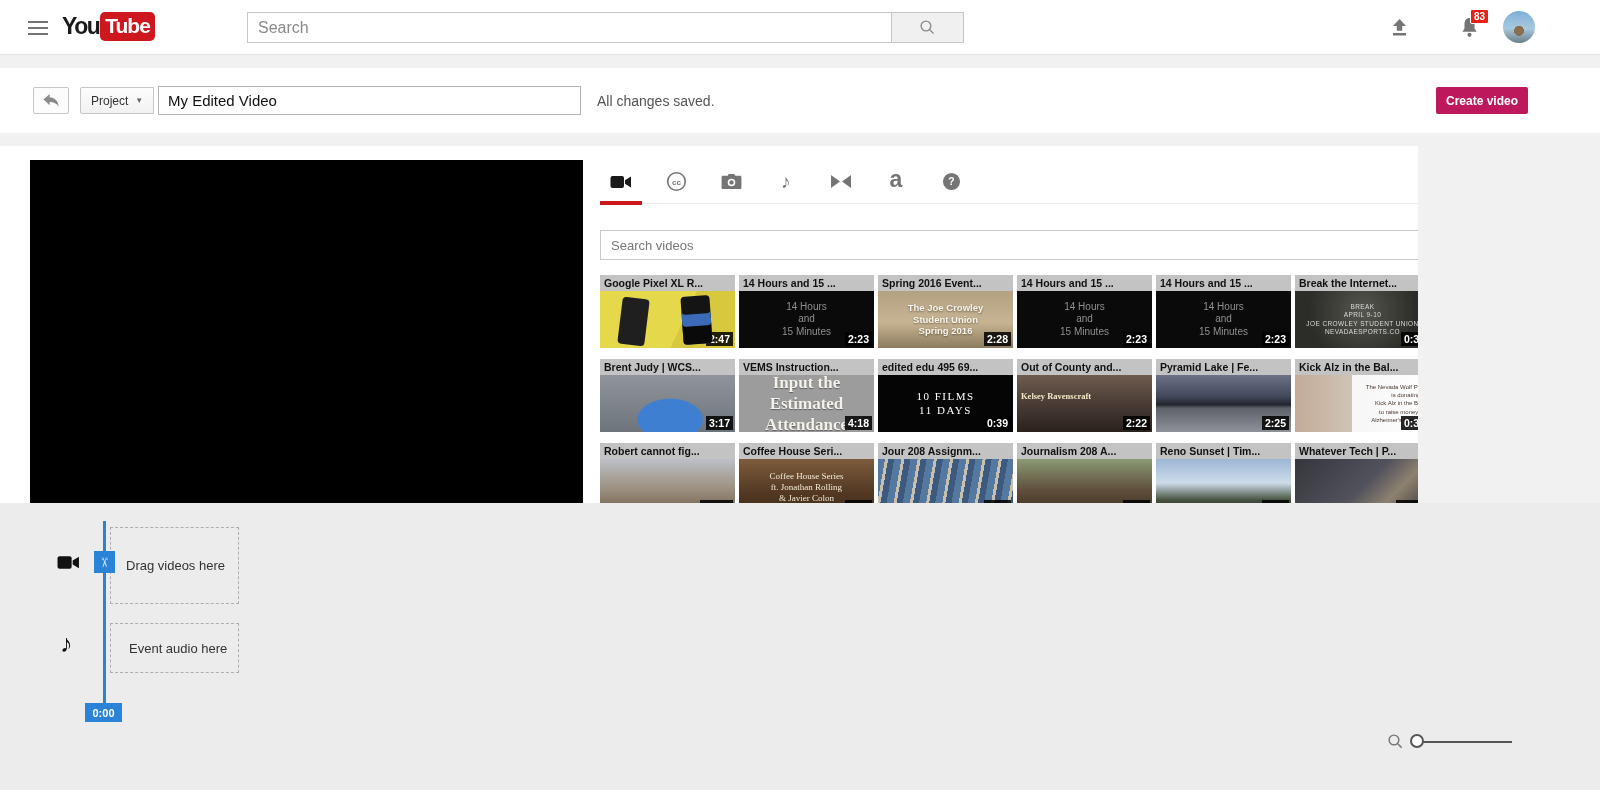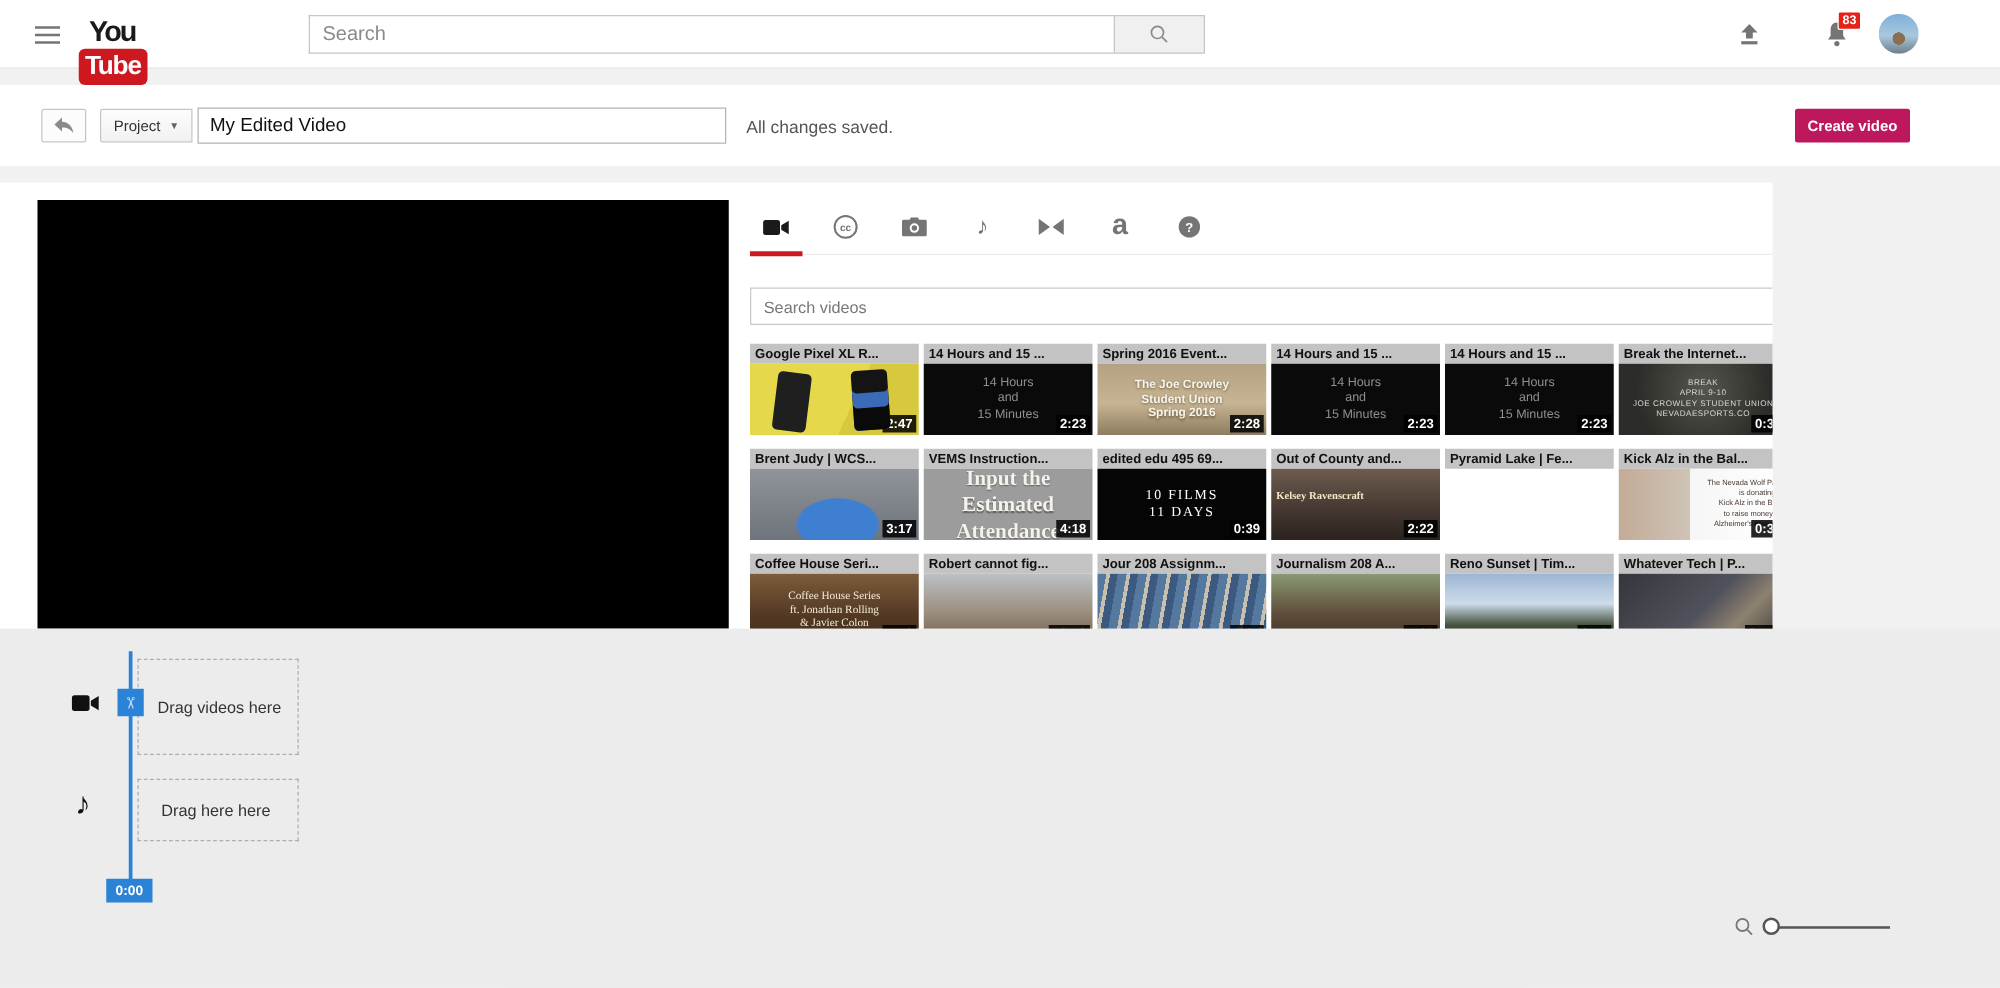--- a/index.html
+++ b/index.html
@@ -3,21 +3,21 @@
 <meta charset="utf-8">
 <style>
   * { margin:0; padding:0; box-sizing:border-box; }
   html,body { width:1600px; height:790px; }
   body { background:#f1f1f1; font-family:"Liberation Sans", sans-serif; position:relative; overflow:hidden; }
 
   
   .topbar { position:absolute; left:0; top:0; width:1600px; height:55px; background:#fff; border-bottom:1px solid #e4e4e4; }
   .hamburger { position:absolute; left:28px; top:21px; width:20px; height:14px; cursor:pointer; }
   .hamburger span { display:block; height:2px; background:#757575; margin-bottom:4px; }
-  .logo { position:absolute; left:62px; top:12px; display:flex; align-items:center; cursor:pointer;flex-direction:column; }
+  .logo { position:absolute; left:62px; top:12px; display:flex; align-items:center; cursor:pointer; }
   .logo-you { font-weight:bold; font-size:23px; color:#1a1a1a; letter-spacing:-1.5px; }
   .logo-tube { font-weight:bold; font-size:21px; color:#fff; background:#cc181e; border-radius:5px; padding:2px 5px 3px; margin-left:1px; letter-spacing:-1px; }
   .search-form { position:absolute; left:247px; top:12px; display:flex; }
   .search-input { width:644px; height:31px; border:1px solid #c6c6c6; border-right:none; padding:0 10px; font-size:16px; color:#111; font-family:"Liberation Sans",sans-serif; }
   .search-input::placeholder { color:#8a8a8a; }
   .search-btn { width:73px; height:31px; background:#f0f0f0; border:1px solid #c6c6c6; display:flex; align-items:center; justify-content:center; cursor:pointer; }
   .upload-btn { position:absolute; right:190px; top:17px; cursor:pointer; }
   .bell-wrap { position:absolute; right:120px; top:16px; cursor:pointer; }
   .bell-badge { position:absolute; left:11px; top:-7px; background:#e62117; color:#fff; font-size:10px; font-weight:bold; padding:1px 3px; border-radius:2px; border:1px solid #fff; }
   .avatar { position:absolute; right:65px; top:11px; width:32px; height:32px; border-radius:50%; cursor:pointer;
@@ -291,43 +291,46 @@
           <div class="tile-title">Out of County and...</div>
           <div class="tile-img">
             <div class="tile-overlay pos-bl">
               <div>Kelsey Ravenscraft</div>
             </div>
             <span class="tile-dur">2:22</span>
           </div>
         </div>
         <div class="tile th-10">
           <div class="tile-title">Pyramid Lake | Fe...</div>
+          <div class="tile-img">
+            <span class="tile-dur">2:25</span>
+          </div>
         </div>
         <div class="tile th-11">
           <div class="tile-title">Kick Alz in the Bal...</div>
           <div class="tile-img">
             <div class="tile-overlay pos-r">
               <div>The Nevada Wolf Pack<br>is donating to<br>Kick Alz in the Ballz<br>to raise money for<br>Alzheimer's research</div>
             </div>
             <span class="tile-dur">0:35</span>
           </div>
         </div>
+        <div class="tile th-13">
+          <div class="tile-title">Robert cannot fig...</div>
+          <div class="tile-img">
+            <span class="tile-dur">10:43</span>
+          </div>
+        </div>
         <div class="tile th-12">
           <div class="tile-title">Coffee House Seri...</div>
           <div class="tile-img">
             <div class="tile-overlay">
               <div>Coffee House Series<br>ft. Jonathan Rolling<br>&amp; Javier Colon</div>
             </div>
             <span class="tile-dur">1:10</span>
-          </div>
-        </div>
-        <div class="tile th-13">
-          <div class="tile-title">Robert cannot fig...</div>
-          <div class="tile-img">
-            <span class="tile-dur">10:43</span>
           </div>
         </div>
         <div class="tile th-14">
           <div class="tile-title">Jour 208 Assignm...</div>
           <div class="tile-img">
             <span class="tile-dur">2:35</span>
           </div>
         </div>
         <div class="tile th-15">
           <div class="tile-title">Journalism 208 A...</div>
@@ -360,21 +363,21 @@
     <svg width="23" height="17" viewBox="0 0 22 16">
         <rect x="0.5" y="2" width="13.5" height="12" rx="2" fill="#111"></rect>
         <path d="M15 6.2 L21 2.6 V13.4 L15 9.8 Z" fill="#111"></path>
       </svg>
   </div>
   <div class="dropzone dz-video">
     <span>Drag videos here</span>
   </div>
   <div class="track-audio-icon">♪</div>
   <div class="dropzone dz-audio">
-    <span>Drag here here</span>
+    <span>Event audio here</span>
   </div>
   <div class="playhead-line"></div>
   <div class="playhead-handle">
     <span class="scissors">✂</span>
   </div>
   <div class="playhead-time">0:00</div>
 
   <div class="zoom-ctrl">
     <svg width="17" height="17" viewBox="0 0 20 20">
         <circle cx="8.2" cy="8.2" r="5.7" fill="none" stroke="#777" stroke-width="1.7"></circle>

